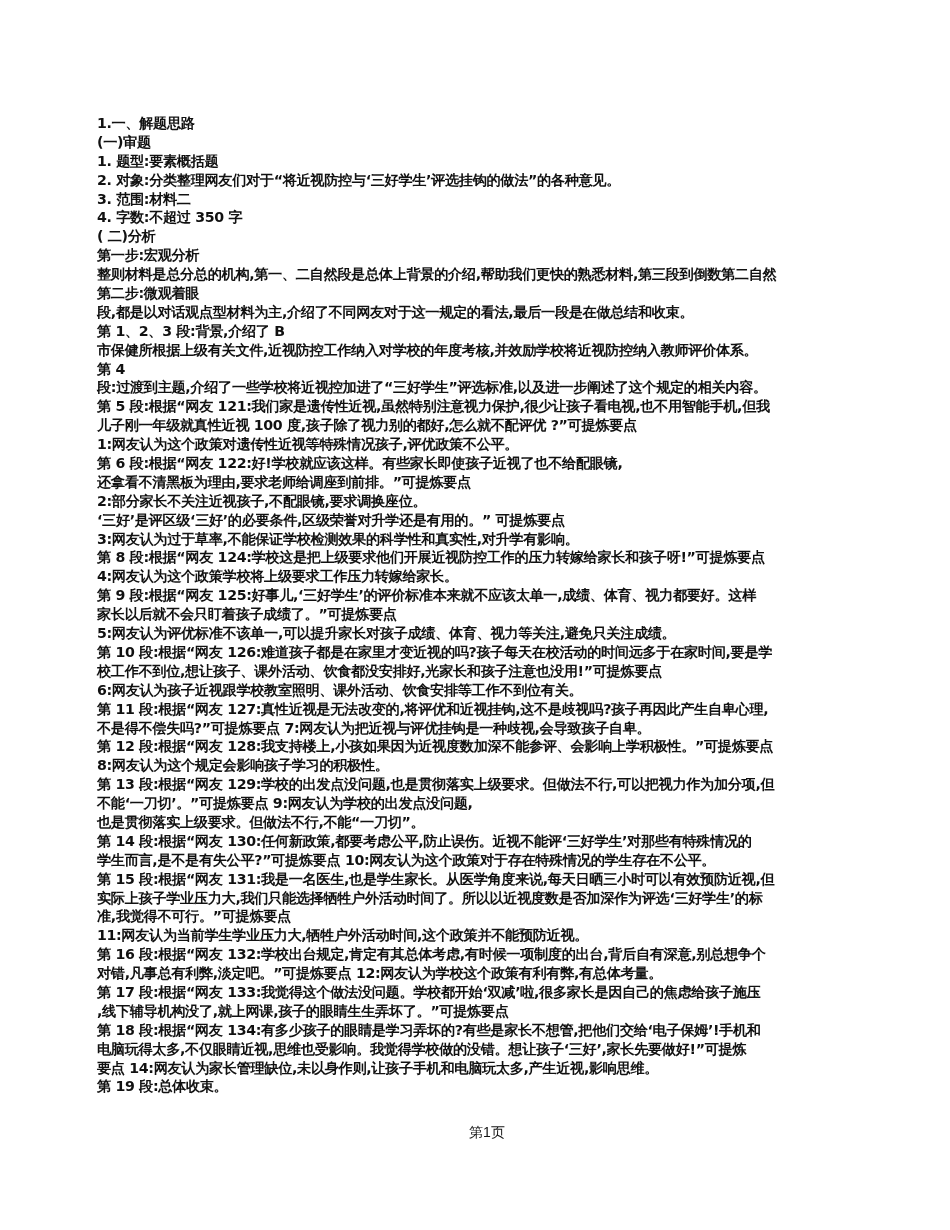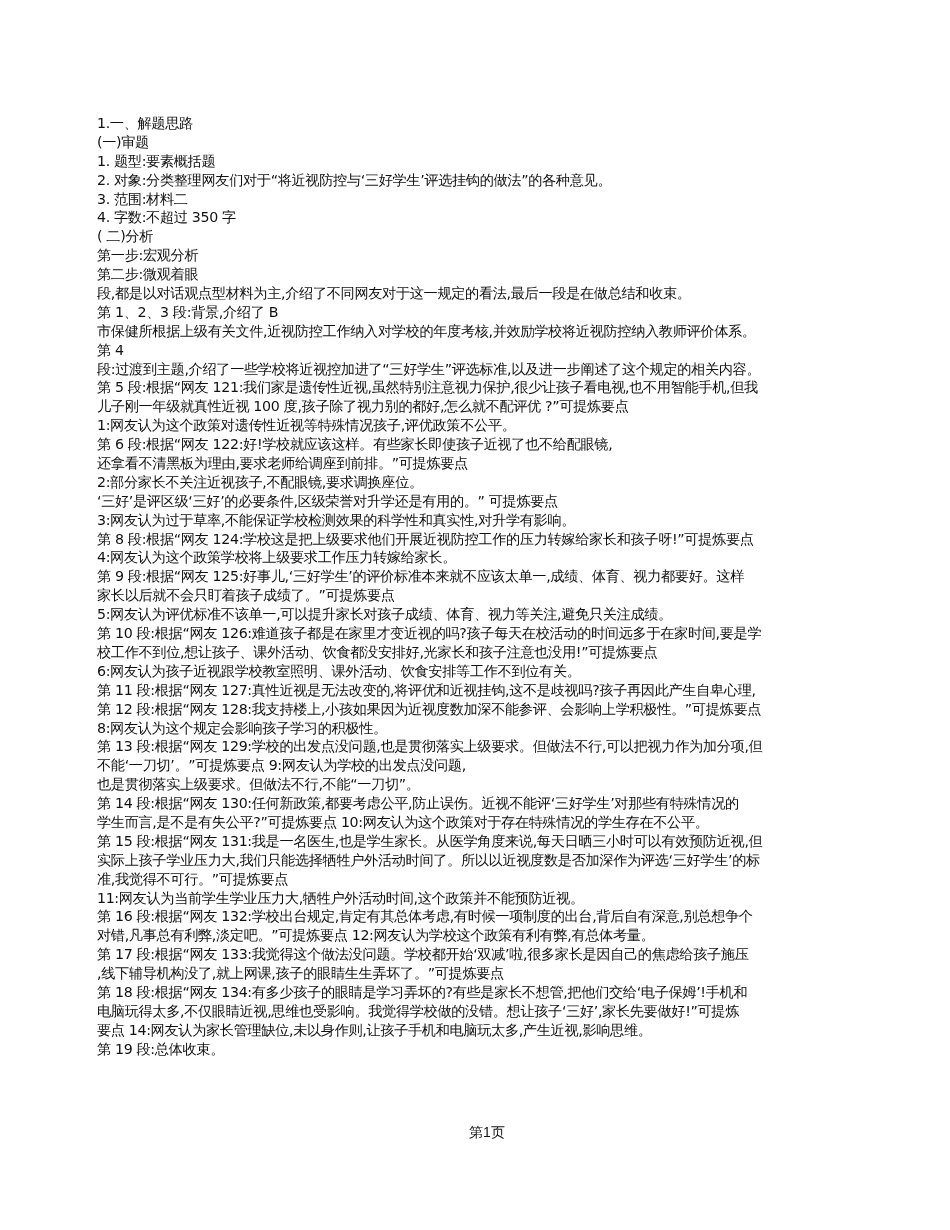--- a/index.html
+++ b/index.html
@@ -8,39 +8,41 @@
     font-family: "DejaVu Sans", "Liberation Sans", sans-serif;
     color: #111111;
   }
   .page-content {
     position: absolute; left: 97px; top: 114px; width: 775px;
   }
   .line {
     font-size: 14.2px; line-height: 18.9px; height: 18.9px;
     white-space: nowrap; letter-spacing: -0.35px;
     transform-origin: left center;
+    font-weight: bold;
   }
   .footer {
     position: absolute; top: 1124px; left: 12px; width: 950px;
     text-align: center; font-size: 14px;
     font-family: "Liberation Sans", "DejaVu Sans", sans-serif;
   }
 </style>
 </head>
 <body>
 
 <div class="page-content" id="doc-body">
     <div class="line">1.一、解题思路</div>
     <div class="line">(一)审题</div>
     <div class="line">1.  题型:要素概括题</div>
     <div class="line">2.  对象:分类整理网友们对于“将近视防控与‘三好学生’评选挂钩的做法”的各种意见。</div>
     <div class="line">3.  范围:材料二</div>
     <div class="line">4.  字数:不超过  350  字</div>
     <div class="line">(  二)分析</div>
     <div class="line">第一步:宏观分析</div>
+    <div class="line">整则材料是总分总的机构,第一、二自然段是总体上背景的介绍,帮助我们更快的熟悉材料,第三段到倒数第二自然</div>
     <div class="line">第二步:微观着眼</div>
     <div class="line">段,都是以对话观点型材料为主,介绍了不同网友对于这一规定的看法,最后一段是在做总结和收束。</div>
     <div class="line">第  1、2、3  段:背景,介绍了  B</div>
     <div class="line">市保健所根据上级有关文件,近视防控工作纳入对学校的年度考核,并效励学校将近视防控纳入教师评价体系。</div>
     <div class="line">第  4</div>
     <div class="line">段:过渡到主题,介绍了一些学校将近视控加进了“三好学生”评选标准,以及进一步阐述了这个规定的相关内容。</div>
     <div class="line">第  5  段:根据“网友  121:我们家是遗传性近视,虽然特别注意视力保护,很少让孩子看电视,也不用智能手机,但我</div>
     <div class="line">儿子刚一年级就真性近视  100  度,孩子除了视力别的都好,怎么就不配评优  ?”可提炼要点</div>
     <div class="line">1:网友认为这个政策对遗传性近视等特殊情况孩子,评优政策不公平。</div>
     <div class="line">第  6  段:根据“网友  122:好!学校就应该这样。有些家长即使孩子近视了也不给配眼镜,</div>
@@ -50,20 +52,21 @@
     <div class="line">3:网友认为过于草率,不能保证学校检测效果的科学性和真实性,对升学有影响。</div>
     <div class="line">第  8  段:根据“网友  124:学校这是把上级要求他们开展近视防控工作的压力转嫁给家长和孩子呀!”可提炼要点</div>
     <div class="line">4:网友认为这个政策学校将上级要求工作压力转嫁给家长。</div>
     <div class="line">第  9  段:根据“网友  125:好事儿,‘三好学生’的评价标准本来就不应该太单一,成绩、体育、视力都要好。这样</div>
     <div class="line">家长以后就不会只盯着孩子成绩了。”可提炼要点</div>
     <div class="line">5:网友认为评优标准不该单一,可以提升家长对孩子成绩、体育、视力等关注,避免只关注成绩。</div>
     <div class="line">第  10  段:根据“网友  126:难道孩子都是在家里才变近视的吗?孩子每天在校活动的时间远多于在家时间,要是学</div>
     <div class="line">校工作不到位,想让孩子、课外活动、饮食都没安排好,光家长和孩子注意也没用!”可提炼要点</div>
     <div class="line">6:网友认为孩子近视跟学校教室照明、课外活动、饮食安排等工作不到位有关。</div>
     <div class="line">第  11  段:根据“网友  127:真性近视是无法改变的,将评优和近视挂钩,这不是歧视吗?孩子再因此产生自卑心理,</div>
+    <div class="line">不是得不偿失吗?”可提炼要点  7:网友认为把近视与评优挂钩是一种歧视,会导致孩子自卑。</div>
     <div class="line">第  12  段:根据“网友  128:我支持楼上,小孩如果因为近视度数加深不能参评、会影响上学积极性。”可提炼要点</div>
     <div class="line">8:网友认为这个规定会影响孩子学习的积极性。</div>
     <div class="line">第  13  段:根据“网友  129:学校的出发点没问题,也是贯彻落实上级要求。但做法不行,可以把视力作为加分项,但</div>
     <div class="line">不能‘一刀切’。”可提炼要点  9:网友认为学校的出发点没问题,</div>
     <div class="line">也是贯彻落实上级要求。但做法不行,不能“一刀切”。</div>
     <div class="line">第  14  段:根据“网友  130:任何新政策,都要考虑公平,防止误伤。近视不能评‘三好学生’对那些有特殊情况的</div>
     <div class="line">学生而言,是不是有失公平?”可提炼要点  10:网友认为这个政策对于存在特殊情况的学生存在不公平。</div>
     <div class="line">第  15  段:根据“网友  131:我是一名医生,也是学生家长。从医学角度来说,每天日晒三小时可以有效预防近视,但</div>
     <div class="line">实际上孩子学业压力大,我们只能选择牺牲户外活动时间了。所以以近视度数是否加深作为评选‘三好学生’的标</div>
     <div class="line">准,我觉得不可行。”可提炼要点</div>

